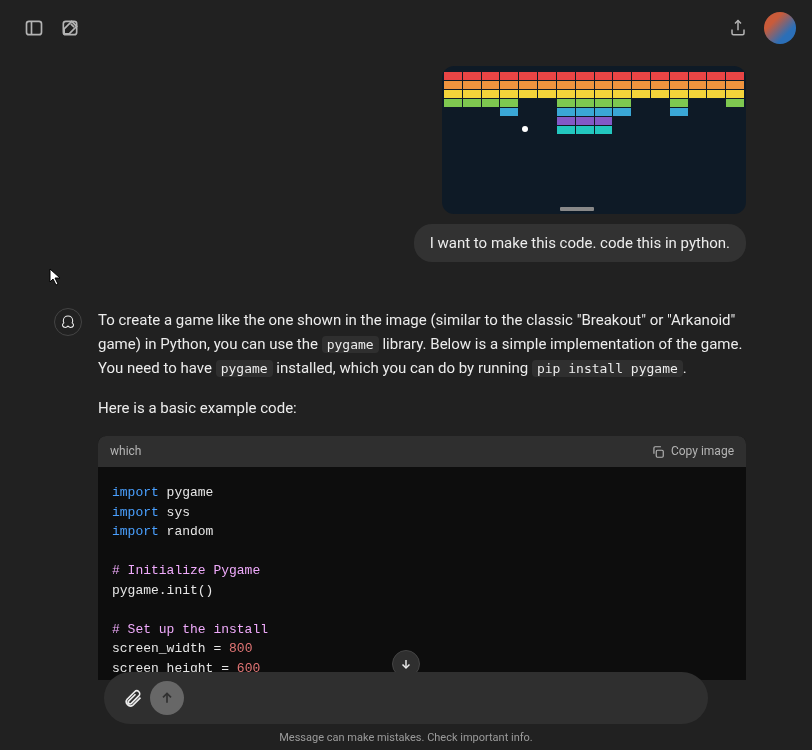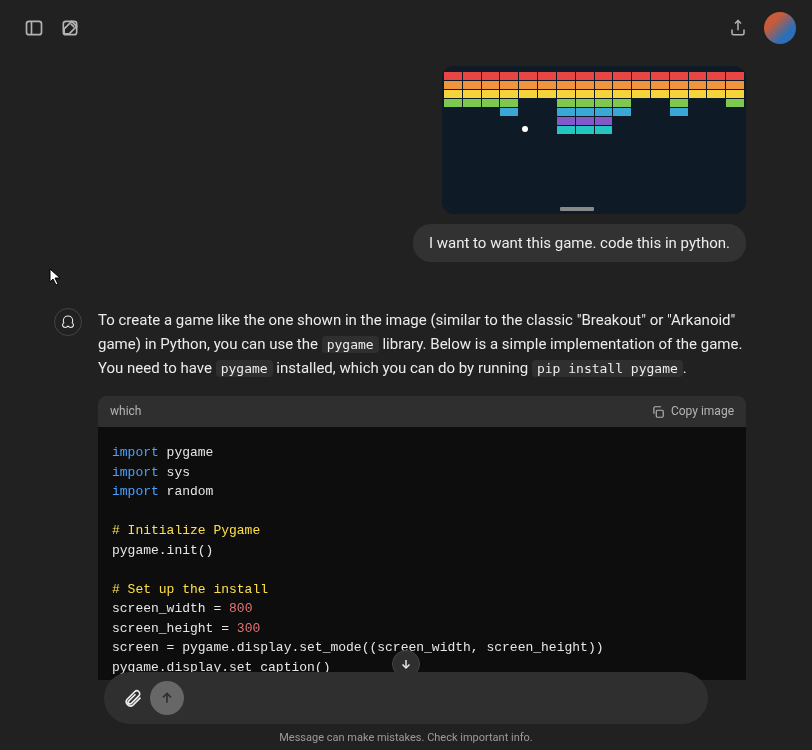--- a/index.html
+++ b/index.html
@@ -172,21 +172,21 @@
 }
 .code-body {
   padding: 16px 14px 18px;
   font-family: Liberation Mono, monospace;
   font-size: 13px;
   line-height: 1.5;
   color: #e6e6e6;
   white-space: pre;
 }
 .kw { color: #4aa0ff; }
-.cm { color: #fde047; }
+.cm { color: #f0abfc; }
 .num { color: #e27575; }
 .scroll-down {
   position: absolute;
   bottom: 2px;
   left: 50%;
   transform: translateX(-50%);
   width: 28px; height: 28px;
   border-radius: 50%;
   background: #2f2f2f;
   border: 1px solid #444;
@@ -402,33 +402,34 @@
               <div class="brick missing" style="background: rgb(35, 199, 191);"></div>
               <div class="brick missing" style="background: rgb(35, 199, 191);"></div>
               <div class="brick missing" style="background: rgb(35, 199, 191);"></div>
               <div class="brick missing" style="background: rgb(35, 199, 191);"></div>
               <div class="brick missing" style="background: rgb(35, 199, 191);"></div>
             </div>
           </div>
         <div class="ball"></div>
         <div class="paddle"></div>
       </div>
-      <div class="user-bubble">I want to want this game. code this in python.</div>
+      <div class="user-bubble">I want to make this code. code this in python.</div>
     </div>
 
     <div class="assistant-turn">
       <div class="assistant-avatar">
         <svg width="16" height="16" viewBox="0 0 24 24" fill="none" stroke="#ececec" stroke-width="1.6">
             <path d="M12 3c4 0 7 3 7 7 0 1.2-.3 2.3-.8 3.3.8.4 1.4 1.1 1.8 2 .8 2-.6 4.2-2.8 4.7-2.2.5-4.2-.7-5.2-1.8-1 1.1-3 2.3-5.2 1.8-2.2-.5-3.6-2.7-2.8-4.7.4-.9 1-1.6 1.8-2C5.3 12.3 5 11.2 5 10c0-4 3-7 7-7Z"></path>
           </svg>
       </div>
       <div class="assistant-body">
         <p>
           <span>To create a game like the one shown in the image (similar to the classic "Breakout" or "Arkanoid" game) in Python, you can use the </span><code class="inline-code">pygame</code><span> library. Below is a simple implementation of the game. You need to have </span><code class="inline-code">pygame</code><span> installed, which you can do by running </span><code class="inline-code">pip install pygame</code><span>.</span>
         </p>
+        <p>Here is a basic example code:</p>
 
         <div class="code-block">
           <div class="code-header">
             <span>which</span>
             <div class="copy-btn">
               <svg width="14" height="14" viewBox="0 0 24 24" fill="none" stroke="currentColor" stroke-width="2">
                   <rect x="9" y="9" width="12" height="12" rx="2"></rect>
                   <path d="M5 15V5a2 2 0 0 1 2-2h10"></path>
                 </svg>
               <span>Copy image</span>
@@ -436,21 +437,21 @@
           </div>
           <div class="code-body" id="code-body"><span class="kw">import</span> pygame
 <span class="kw">import</span> sys
 <span class="kw">import</span> random
 
 <span class="cm"># Initialize Pygame</span>
 pygame.init()
 
 <span class="cm"># Set up the install</span>
 screen_width = <span class="num">800</span>
-screen_height = <span class="num">300</span>
+screen_height = <span class="num">600</span>
 screen = pygame.display.set_mode((screen_width, screen_height))
 pygame.display.set_caption()</div>
         </div>
       </div>
     </div>
 
   </div>
   <div class="scroll-down">
     <svg width="14" height="14" viewBox="0 0 24 24" fill="none" stroke="currentColor" stroke-width="2.5">
         <line x1="12" y1="5" x2="12" y2="19"></line>

